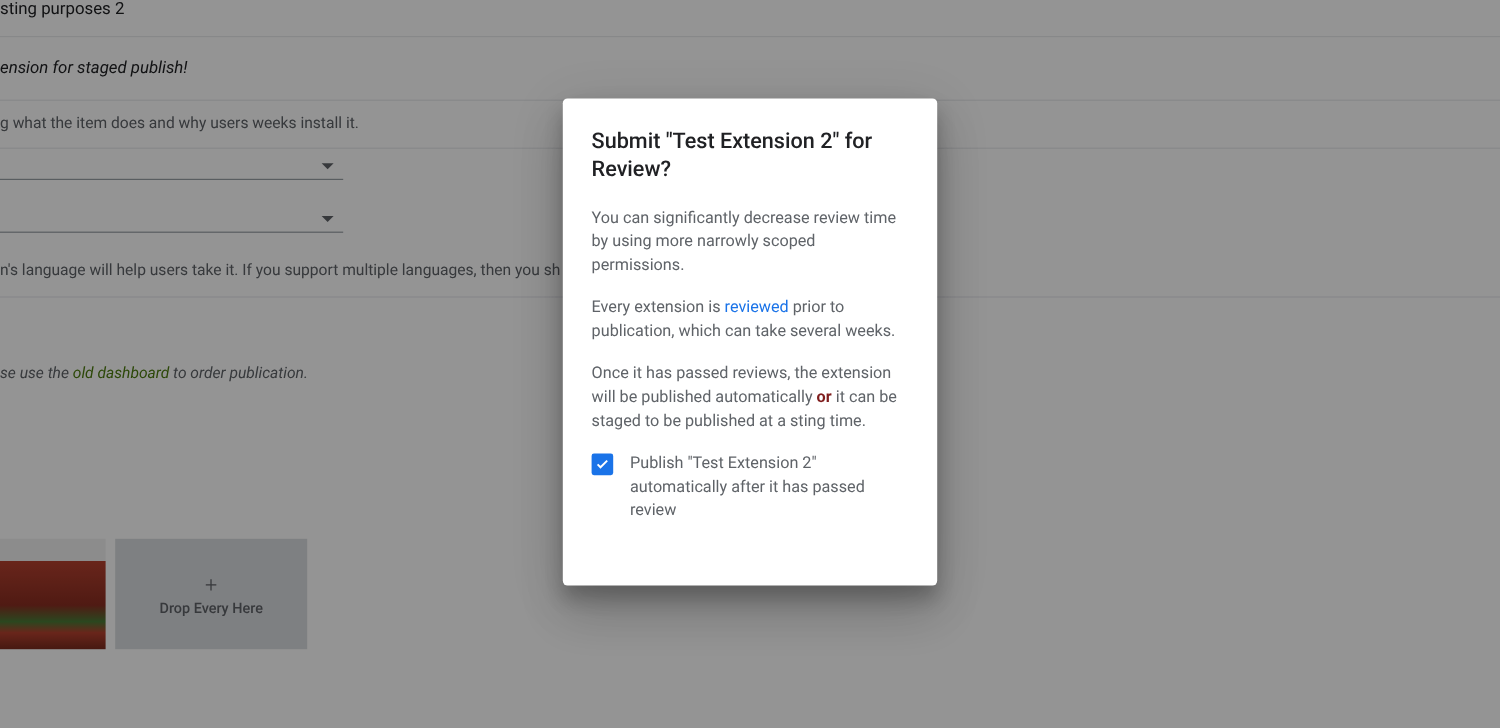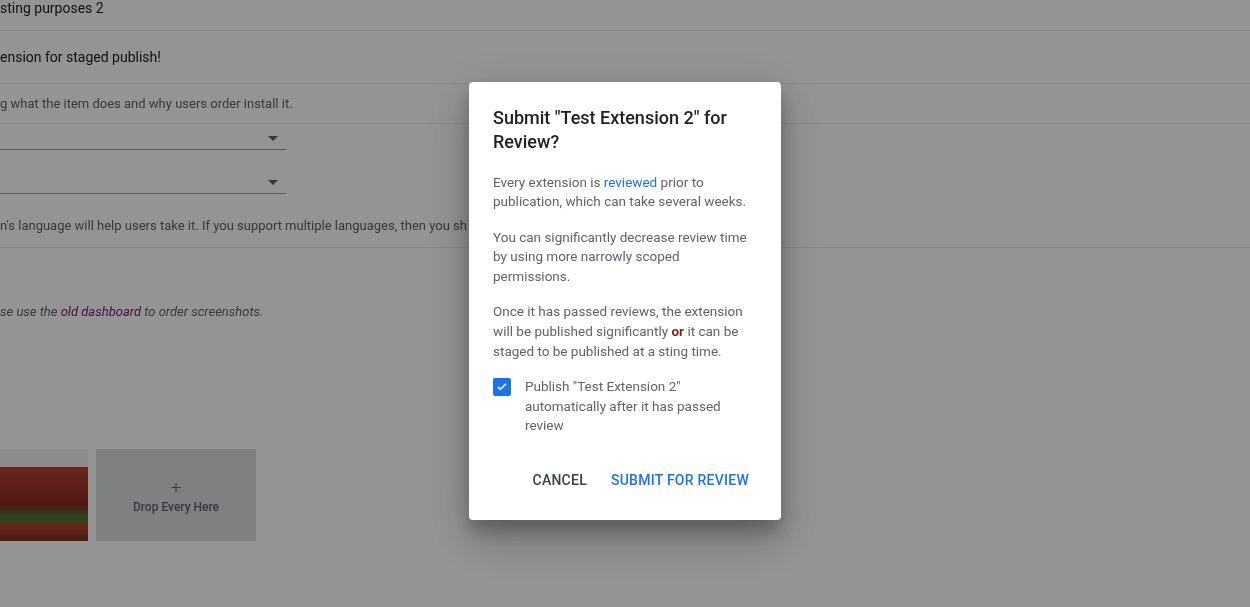--- a/index.html
+++ b/index.html
@@ -34,20 +34,21 @@
     .bg-divider {
       height: 1px;
       background: #e8eaed;
       width: 100%;
     }
     .bg-heading {
       font-size: 14px;
       color: #202124;
       padding: 18px 0 18px 0;
       font-weight: 400;
+      font-style: italic;
     }
     .bg-description {
       font-size: 13px;
       color: #5f6368;
       padding: 0 0 12px 0;
     }
     .bg-dropdown {
       display: flex;
       align-items: center;
       justify-content: flex-end;
@@ -62,21 +63,21 @@
       border-left: 5px solid transparent;
       border-right: 5px solid transparent;
       border-top: 5px solid #5f6368;
     }
     .bg-helper {
       font-size: 13px;
       color: #5f6368;
       padding: 6px 0 14px 0;
     }
     .bg-link {
-      color: #701a75;
+      color: #4d7c0f;
     }
     .bg-screenshot-text {
       font-size: 13px;
       color: #5f6368;
       padding: 56px 0 40px 0;
       font-style: italic;
     }
     .bg-thumbnails {
       display: flex;
       gap: 8px;
@@ -201,61 +202,57 @@
   </style>
 </head>
 <body>
 
 <div class="background">
   <div class="bg-section">
     <div class="bg-title-partial">sting purposes 2</div>
     <div class="bg-divider"></div>
     <div class="bg-heading">ension for staged publish!</div>
     <div class="bg-divider"></div>
-    <div class="bg-description" style="padding-top:12px;">g what the item does and why users order install it.</div>
+    <div class="bg-description" style="padding-top:12px;">g what the item does and why users weeks install it.</div>
     <div class="bg-divider"></div>
     <div class="bg-dropdown">
       <span class="dropdown-arrow"></span>
     </div>
     <div class="bg-dropdown">
       <span class="dropdown-arrow"></span>
     </div>
     <div class="bg-helper">n's language will help users take it. If you support multiple languages, then you sh</div>
     <div class="bg-divider"></div>
     <div class="bg-screenshot-text">
-      <span>se use the </span><span class="bg-link">old dashboard</span><span> to order screenshots.</span>
+      <span>se use the </span><span class="bg-link">old dashboard</span><span> to order publication.</span>
     </div>
     <div class="bg-thumbnails">
       <div class="thumb thumb-fruit"></div>
       <div class="drop-box">
         <span class="plus-icon">+</span>
         <span>Drop Every Here</span>
       </div>
     </div>
   </div>
 </div>
 
 <div class="overlay">
   <div class="dialog">
     <div class="dialog-title">Submit "Test Extension 2" for Review?</div>
     <div class="dialog-body">
+      <p>You can significantly decrease review time by using more narrowly scoped permissions.</p>
       <p>
         <span>Every extension is </span><a class="dialog-link">reviewed</a><span> prior to publication, which can take several weeks.</span>
       </p>
-      <p>You can significantly decrease review time by using more narrowly scoped permissions.</p>
       <p>
-        <span>Once it has passed reviews, the extension will be published significantly </span><span class="bold">or</span><span> it can be staged to be published at a sting time.</span>
+        <span>Once it has passed reviews, the extension will be published automatically </span><span class="bold">or</span><span> it can be staged to be published at a sting time.</span>
       </p>
       <div class="checkbox-row">
         <div class="checkbox">
           <svg class="checkmark" viewBox="0 0 12 10">
             <path d="M1 5 L4 8 L11 1" stroke="#fff" stroke-width="2" fill="none"></path>
           </svg>
         </div>
         <div class="checkbox-label">Publish "Test Extension 2" automatically after it has passed review</div>
       </div>
     </div>
-    <div class="dialog-actions">
-      <button class="btn btn-cancel">CANCEL</button>
-      <button class="btn btn-submit">SUBMIT FOR REVIEW</button>
-    </div>
   </div>
 </div>
 
 </body></html>

